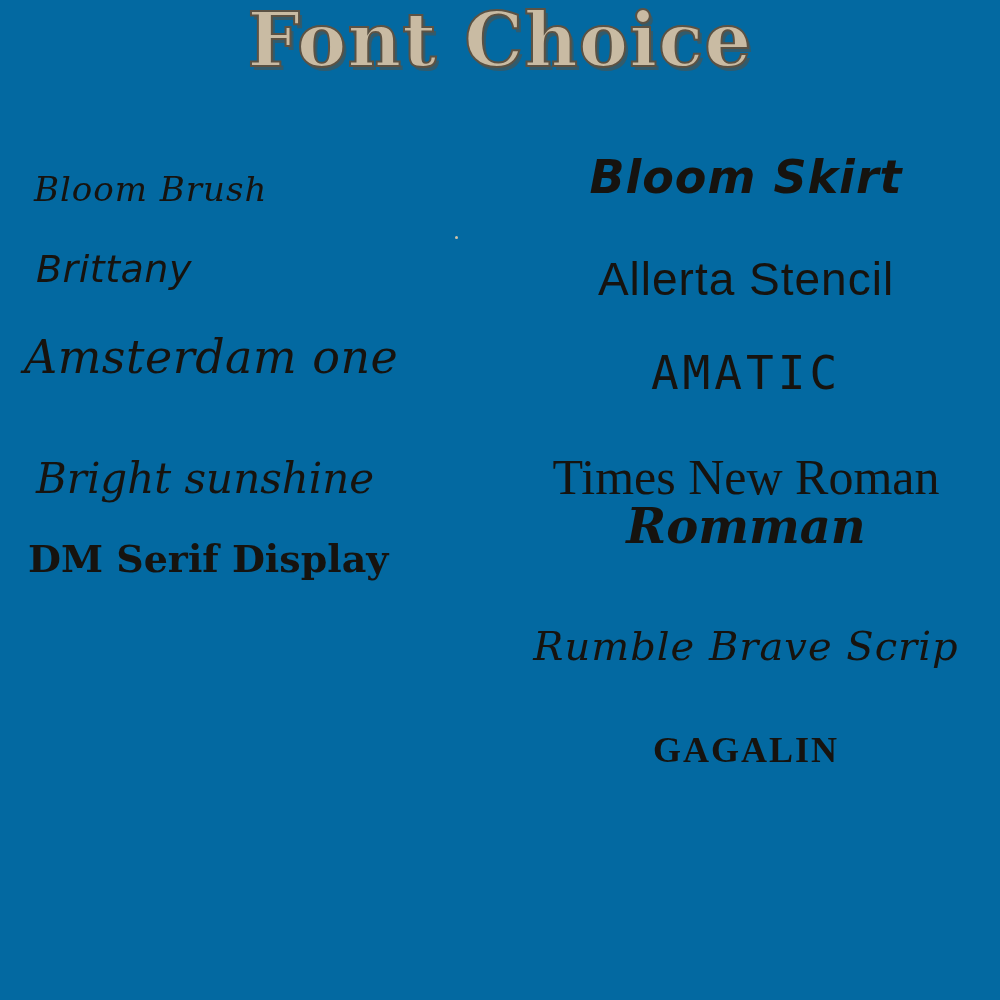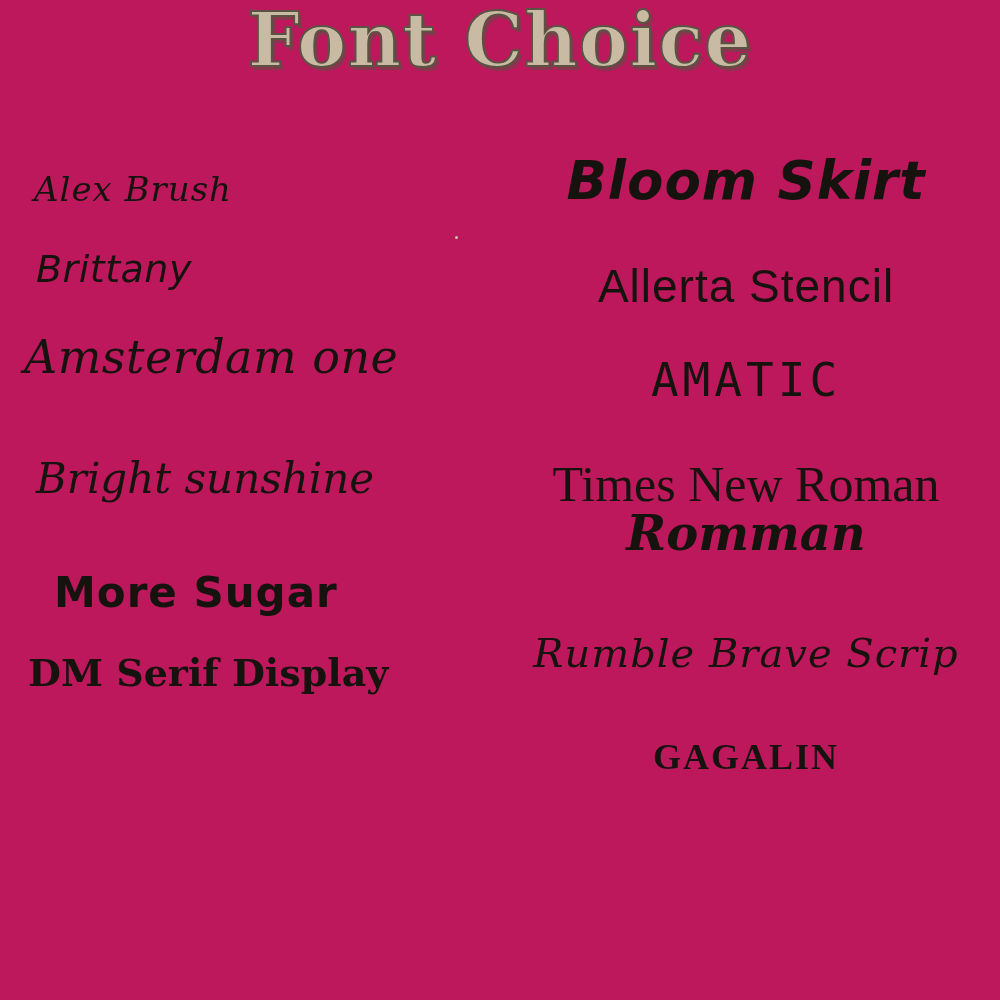--- a/index.html
+++ b/index.html
@@ -10,21 +10,21 @@
     width: 1000px;
     height: 1000px;
     background: #faf0dc;
     font-family: "Liberation Serif", serif;
     overflow: hidden;
   }
   .page {
     position: relative;
     width: 1000px;
     height: 1000px;
-    background: #be185d;
+    background: #0369a1;
     box-sizing: border-box;
   }
   .title {
     position: absolute;
     top: 2px;
     left: 0;
     width: 1000px;
     text-align: center;
     font-family: "DejaVu Serif", serif;
     font-weight: bold;
@@ -122,21 +122,21 @@
     font-size: 38px;
     margin-top: 40px;
     margin-left: 10px;
   }
 
   
   .s-bloom {
     font-family: "DejaVu Sans", sans-serif;
     font-weight: bold;
     font-style: italic;
-    font-size: 53px;
+    font-size: 46px;
     margin-top: 34px;
     letter-spacing: 1px;
   }
   .s-allerta {
     font-family: "Liberation Sans", sans-serif;
     font-size: 46px;
     margin-top: 56px;
     letter-spacing: 1px;
   }
   .s-amatic {
@@ -185,25 +185,24 @@
 
 <div class="page">
 
   <div class="title">Font Choice</div>
 
   <div class="dot"></div>
 
   <div class="columns">
 
     <div class="col col-left">
-      <span class="sample s-alex">Alex Brush</span>
+      <span class="sample s-alex">Bloom Brush</span>
       <span class="sample s-brittany">Brittany</span>
       <span class="sample s-amsterdam">Amsterdam one</span>
       <span class="sample s-bright">Bright sunshine</span>
-      <span class="sample s-moresugar">More Sugar</span>
       <span class="sample s-dmserif">DM Serif Display</span>
     </div>
 
     <div class="col col-right">
       <span class="sample s-bloom">Bloom Skirt</span>
       <span class="sample s-allerta">Allerta Stencil</span>
       <span class="sample s-amatic">AMATIC</span>
       <span class="sample s-times">Times New Roman</span>
       <span class="sample s-romman">Romman</span>
       <span class="sample s-rumble">Rumble Brave Scrip</span>

